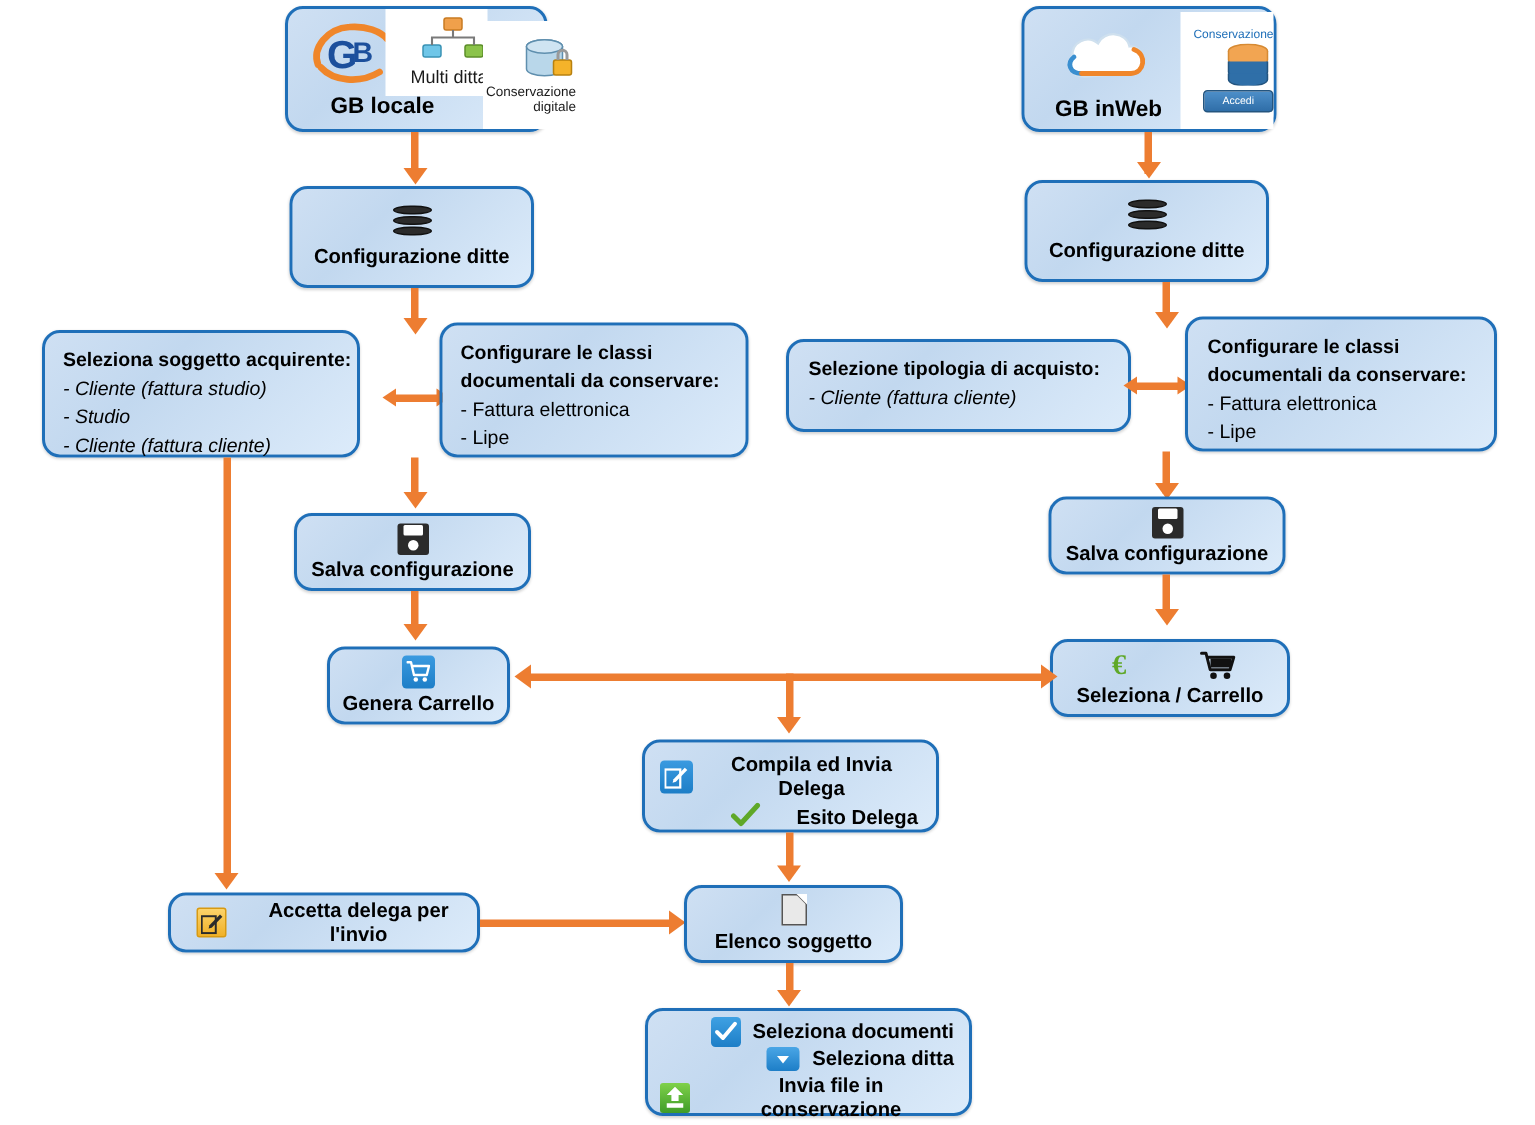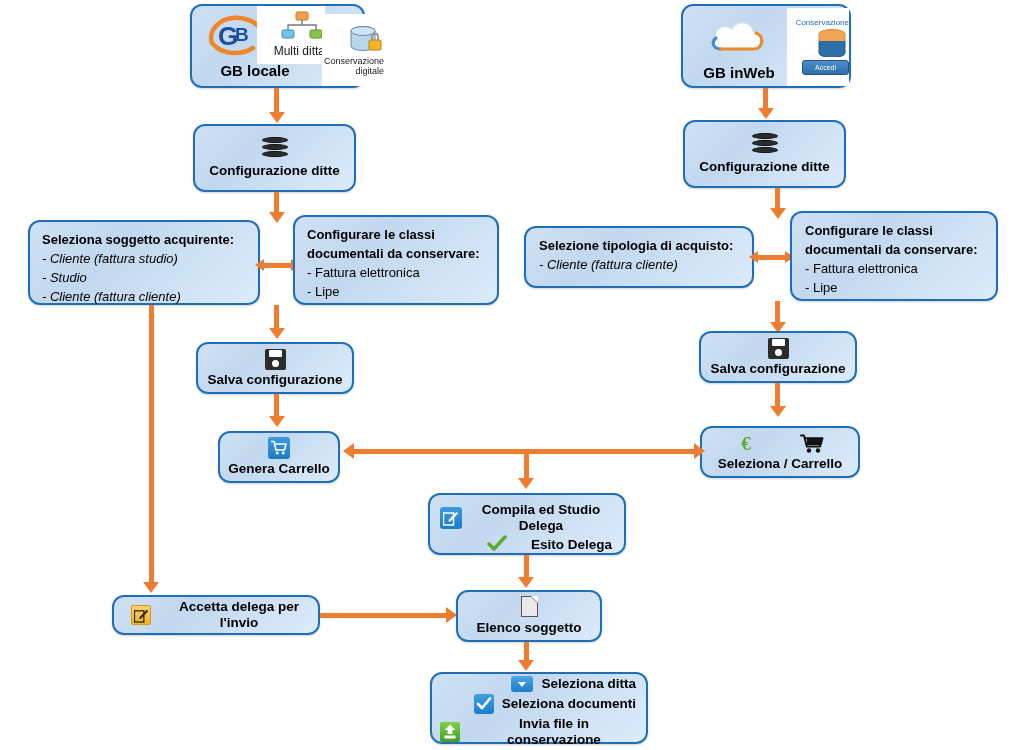--- a/index.html
+++ b/index.html
@@ -275,21 +275,21 @@
     </div>
     <div class="title">Configurazione ditte</div>
   </div>
 
   <div class="conn vline" style="left:274px;top:192px;height:26px;"></div>
   <div class="arrow down" style="left:269px;top:212px;"></div>
 
   <div class="conn vline" style="left:775px;top:188px;height:26px;"></div>
   <div class="arrow down" style="left:770px;top:208px;"></div>
 
-  <div class="node tall" style="left:28px;top:220px;width:232px;height:85px;padding:9px 12px 0 12px;">
+  <div class="node tall" style="left:28px;top:220px;width:212px;height:85px;padding:9px 12px 0 12px;">
     <div class="line b">Seleziona soggetto acquirente:</div>
     <div class="line i">- Cliente (fattura studio)</div>
     <div class="line i">-  Studio</div>
     <div class="line i">- Cliente (fattura cliente)</div>
   </div>
 
   <div class="conn hline" style="left:263px;top:263px;width:30px;"></div>
   <div class="arrow sm left" style="left:255px;top:259px;"></div>
   <div class="arrow sm right" style="left:291px;top:259px;"></div>
 
@@ -381,21 +381,21 @@
   <div class="arrow down" style="left:518px;top:478px;"></div>
 
   <div class="node tall" style="left:428px;top:493px;width:198px;height:62px;padding:9px 12px 0 10px;justify-content:center;">
     <div style="display:flex;align-items:center;gap:8px;">
       <span class="ico ico-edit-blue">
         <svg width="16" height="16" viewBox="0 0 16 16">
           <rect x="0.5" y="3" width="10" height="12" fill="none" stroke="#ffffff" stroke-width="1.5"></rect>
           <path d="M6 9.5 L13.5 1.8 L15.2 3.4 L7.6 11.2 L5.4 11.8 Z" fill="#ffffff"></path>
         </svg>
       </span>
-      <span class="title" style="font-size:13.5px;">Compila ed Studio Delega</span>
+      <span class="title" style="font-size:13.5px;">Compila ed Invia Delega</span>
     </div>
     <div style="display:flex;align-items:center;gap:24px;justify-content:flex-end;margin-top:2px;">
       <span class="ico ico-check">
         <svg width="20" height="18" viewBox="0 0 20 18">
           <path d="M2 9 L7 14 L18 2" stroke="#5FA828" stroke-width="3.4" fill="none" stroke-linecap="round" stroke-linejoin="round"></path>
         </svg>
       </span>
       <span class="title" style="font-size:13.5px;">Esito Delega</span>
     </div>
   </div>
@@ -422,31 +422,31 @@
     <div class="icon-row" style="margin-bottom:3px;">
       <span class="ico ico-doc"></span>
     </div>
     <div class="title">Elenco soggetto</div>
   </div>
 
   <div class="conn vline" style="left:524px;top:642px;height:22px;"></div>
   <div class="arrow down" style="left:518px;top:660px;"></div>
 
   <div class="node tall" style="left:430px;top:672px;width:218px;height:72px;padding:7px 10px 0 8px;justify-content:center;">
-    <div style="display:flex;align-items:center;gap:8px;justify-content:flex-end;">
-      <span class="ico ico-dropdown"></span>
-      <span class="title" style="font-size:13.5px;">Seleziona ditta</span>
-    </div>
     <div style="display:flex;align-items:center;gap:8px;justify-content:flex-end;margin-top:2px;">
       <span class="ico ico-checkbox">
         <svg width="16" height="16" viewBox="0 0 16 16">
           <path d="M2 8 L6 12 L14 2.5" stroke="#ffffff" stroke-width="2.6" fill="none" stroke-linecap="round" stroke-linejoin="round"></path>
         </svg>
       </span>
       <span class="title" style="font-size:13.5px;">Seleziona documenti</span>
+    </div>
+    <div style="display:flex;align-items:center;gap:8px;justify-content:flex-end;">
+      <span class="ico ico-dropdown"></span>
+      <span class="title" style="font-size:13.5px;">Seleziona ditta</span>
     </div>
     <div style="display:flex;align-items:center;gap:12px;justify-content:flex-end;margin-top:2px;">
       <span class="ico ico-upload">
         <svg width="14" height="16" viewBox="0 0 14 16">
           <path d="M7 0.5 L12.5 6 H9.4 V10 H4.6 V6 H1.5 Z" fill="#ffffff"></path>
           <rect x="1.5" y="11.5" width="11" height="3" fill="#ffffff"></rect>
         </svg>
       </span>
       <span class="title" style="font-size:13.5px;">Invia file in conservazione</span>
     </div>

